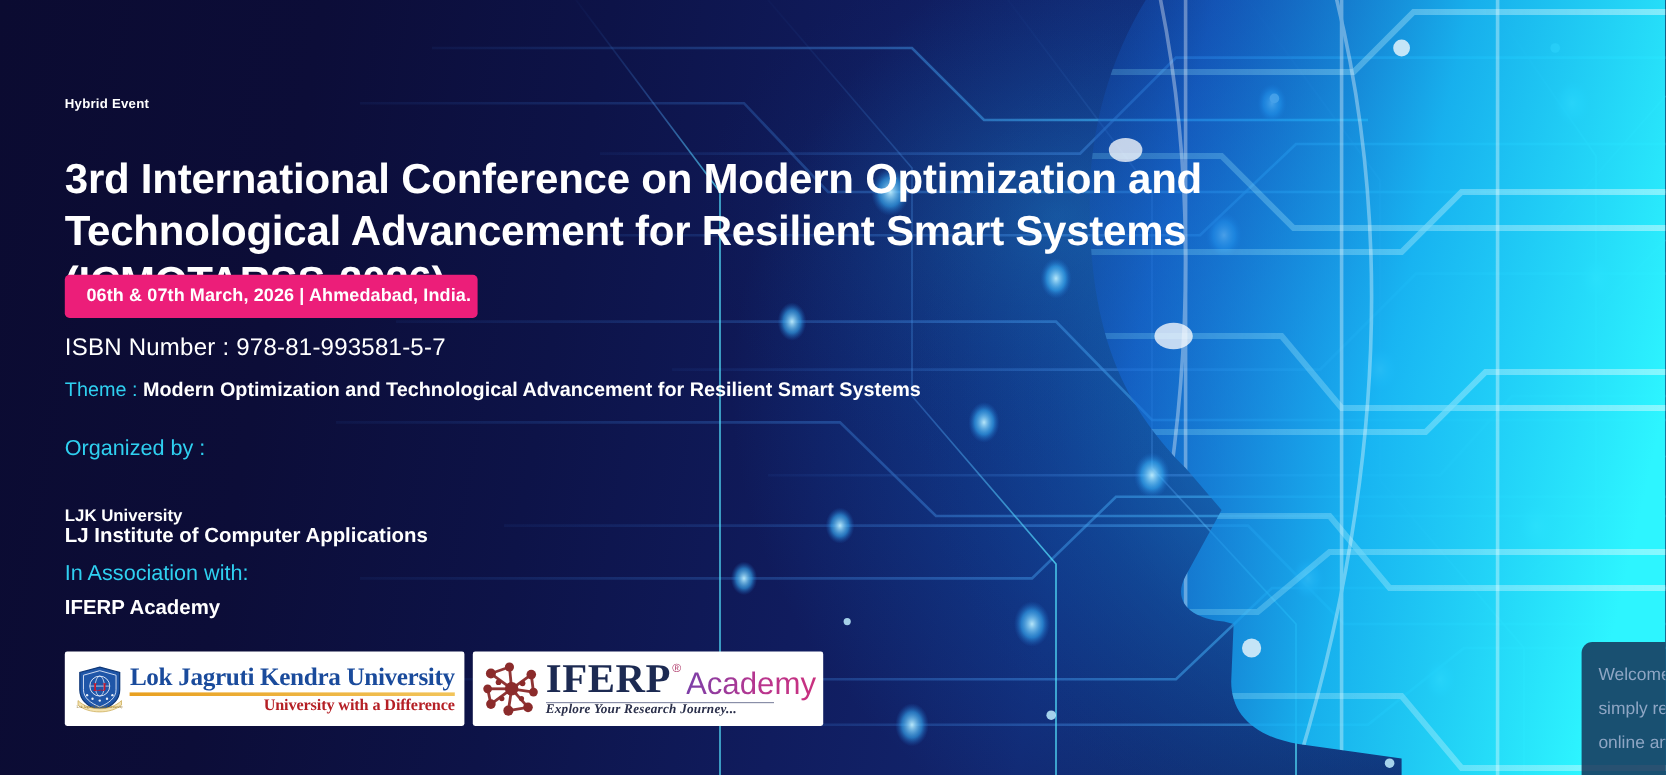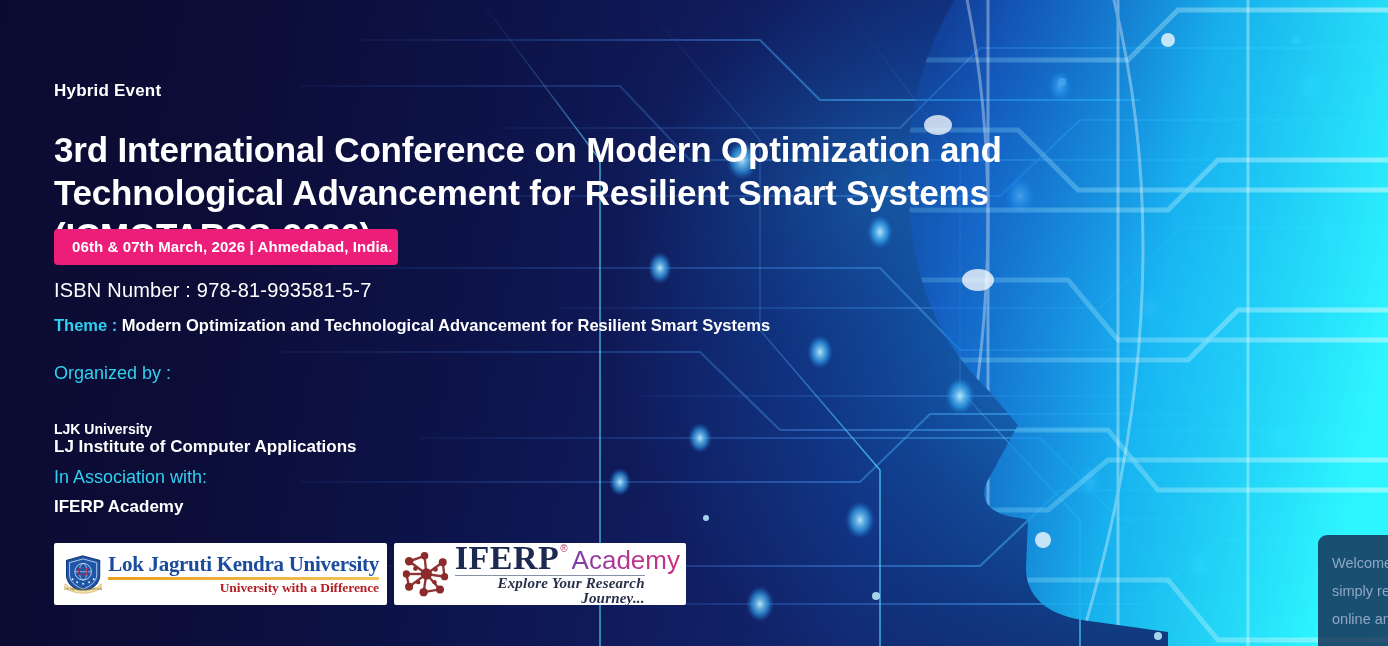--- a/index.html
+++ b/index.html
@@ -33,21 +33,21 @@
   
   .content {
     position:absolute;
     left:54px; top:0;
     width:1100px; height:646px;
     z-index:5;
   }
 
   .hybrid {
     position:absolute; top:81px; left:0;
-    font-size:17px; font-weight:bold; color:#ffffff;
+    font-size:11px; font-weight:bold; color:#ffffff;
     letter-spacing:0.2px;
   }
 
   .title {
     position:absolute; top:128px; left:0;
     width:1040px;
     font-size:35px; font-weight:bold; color:#ffffff;
     line-height:43px; letter-spacing:-0.2px;
   }
 
@@ -65,21 +65,21 @@
     position:absolute; top:279px; left:0;
     font-size:20px; font-weight:normal; color:#ffffff;
     letter-spacing:0.2px;
   }
 
   .theme-line {
     position:absolute; top:316px; left:0;
     font-size:16.5px; font-weight:bold;
     white-space:nowrap;
   }
-  .theme-label { color:#2fd0f0; font-weight:bold; }
+  .theme-label { color:#2fd0f0; font-weight:normal; }
   .theme-value { color:#ffffff; font-weight:bold; }
 
   .org-label {
     position:absolute; top:363px; left:0;
     font-size:18px; color:#2fd0f0; font-weight:normal;
   }
   .org-l1 {
     position:absolute; top:393px; left:0;
     font-size:17px; color:#ffffff; font-weight:bold;margin-top:44px;
   }
@@ -133,22 +133,22 @@
   .iferp-academy {
     font-size:26px; font-weight:normal;
     background:linear-gradient(90deg,#7b3fa8 0%, #b8368f 55%, #c9307e 100%);
     -webkit-background-clip:text; background-clip:text;
     color:transparent;
     margin-left:4px; align-self:flex-end; line-height:1.05;
   }
   .iferp-rule { height:1px; background:#8a8fa8; width:190px; margin-top:1px; }
   .iferp-tag {
     font-family:"Liberation Serif", serif;
-    font-style:italic; font-size:15px; font-weight:bold;
-    color:#2a2f4a; letter-spacing:0.2px; text-align:right; width:190px;
+    font-style:italic; font-size:11px; font-weight:bold;
+    color:#2a2f4a; letter-spacing:0.2px; text-align:left; width:190px;
   }
 
   
   .chat-widget {
     position:absolute;
     left:1318px; top:535px;
     width:230px; height:111px;
     background:rgba(21,44,82,0.82);
     border-radius:9px 0 0 0;
     z-index:8;

